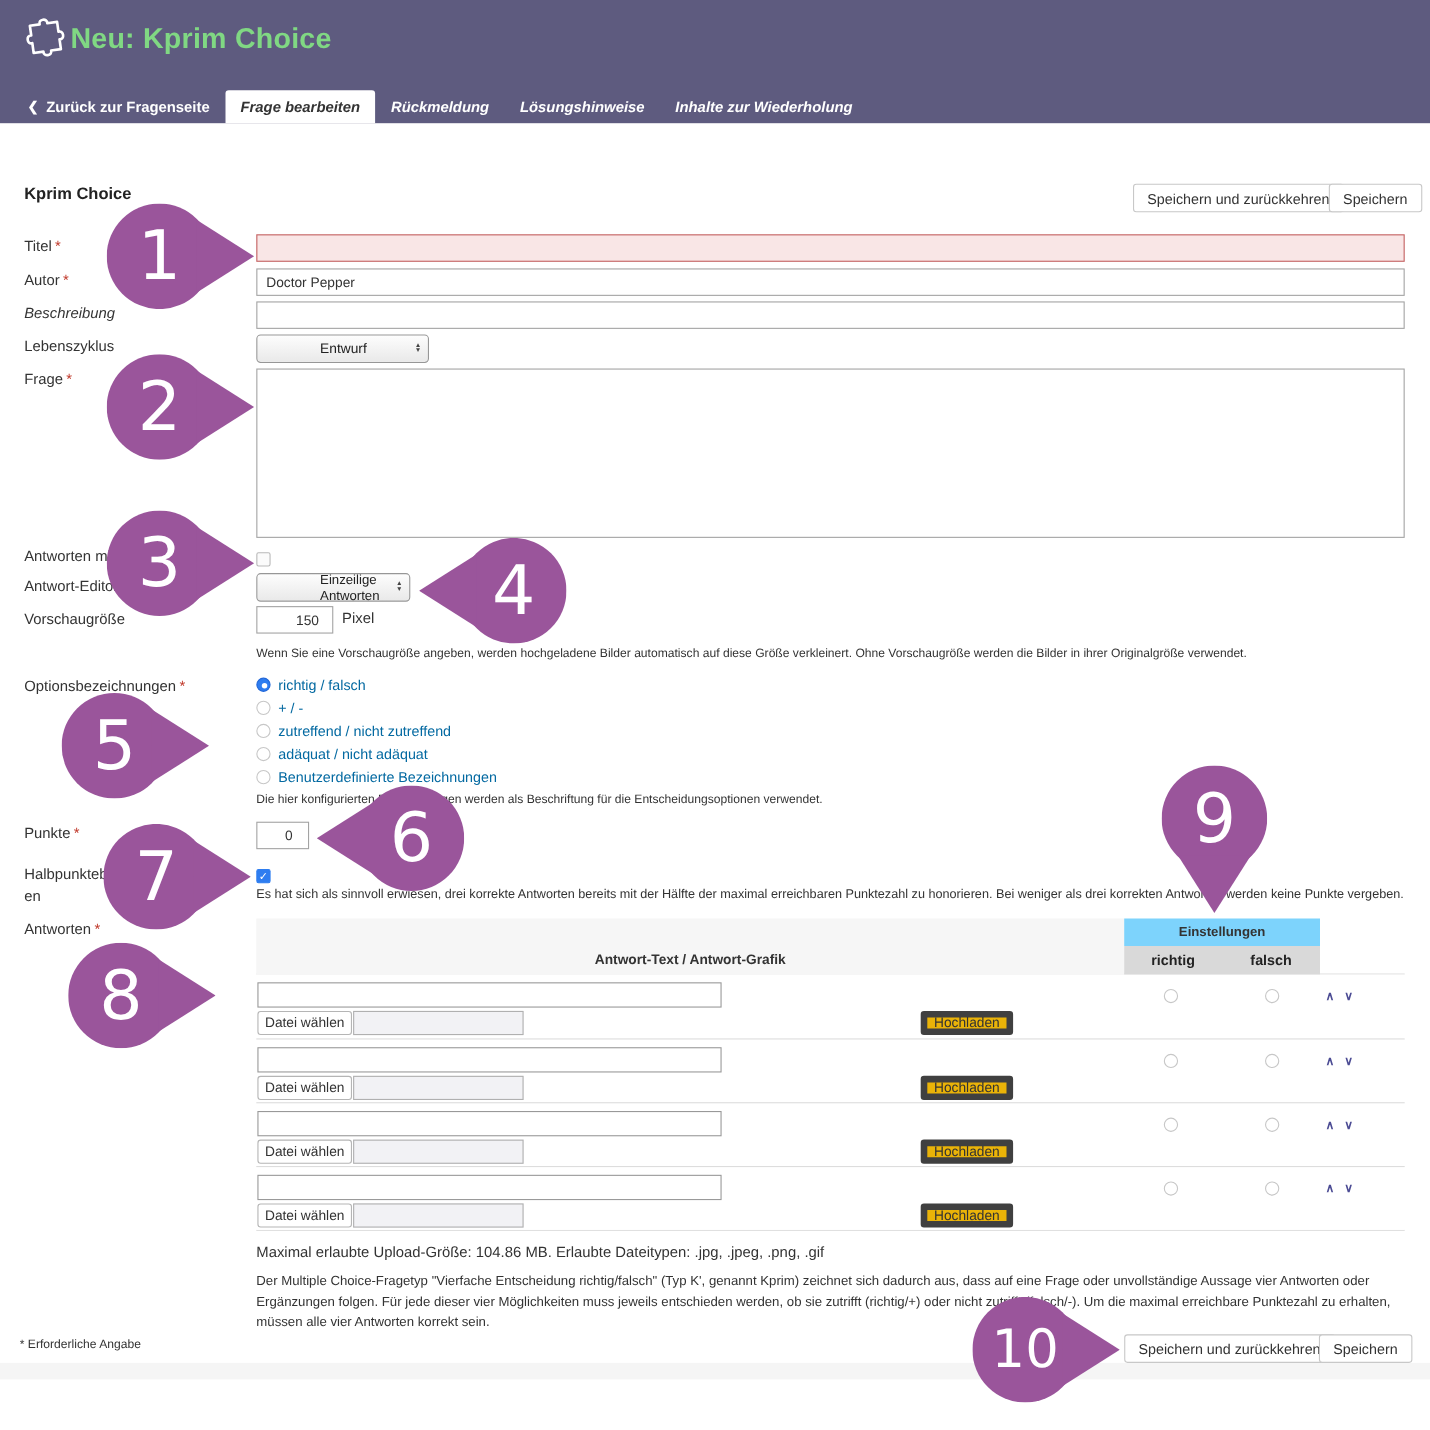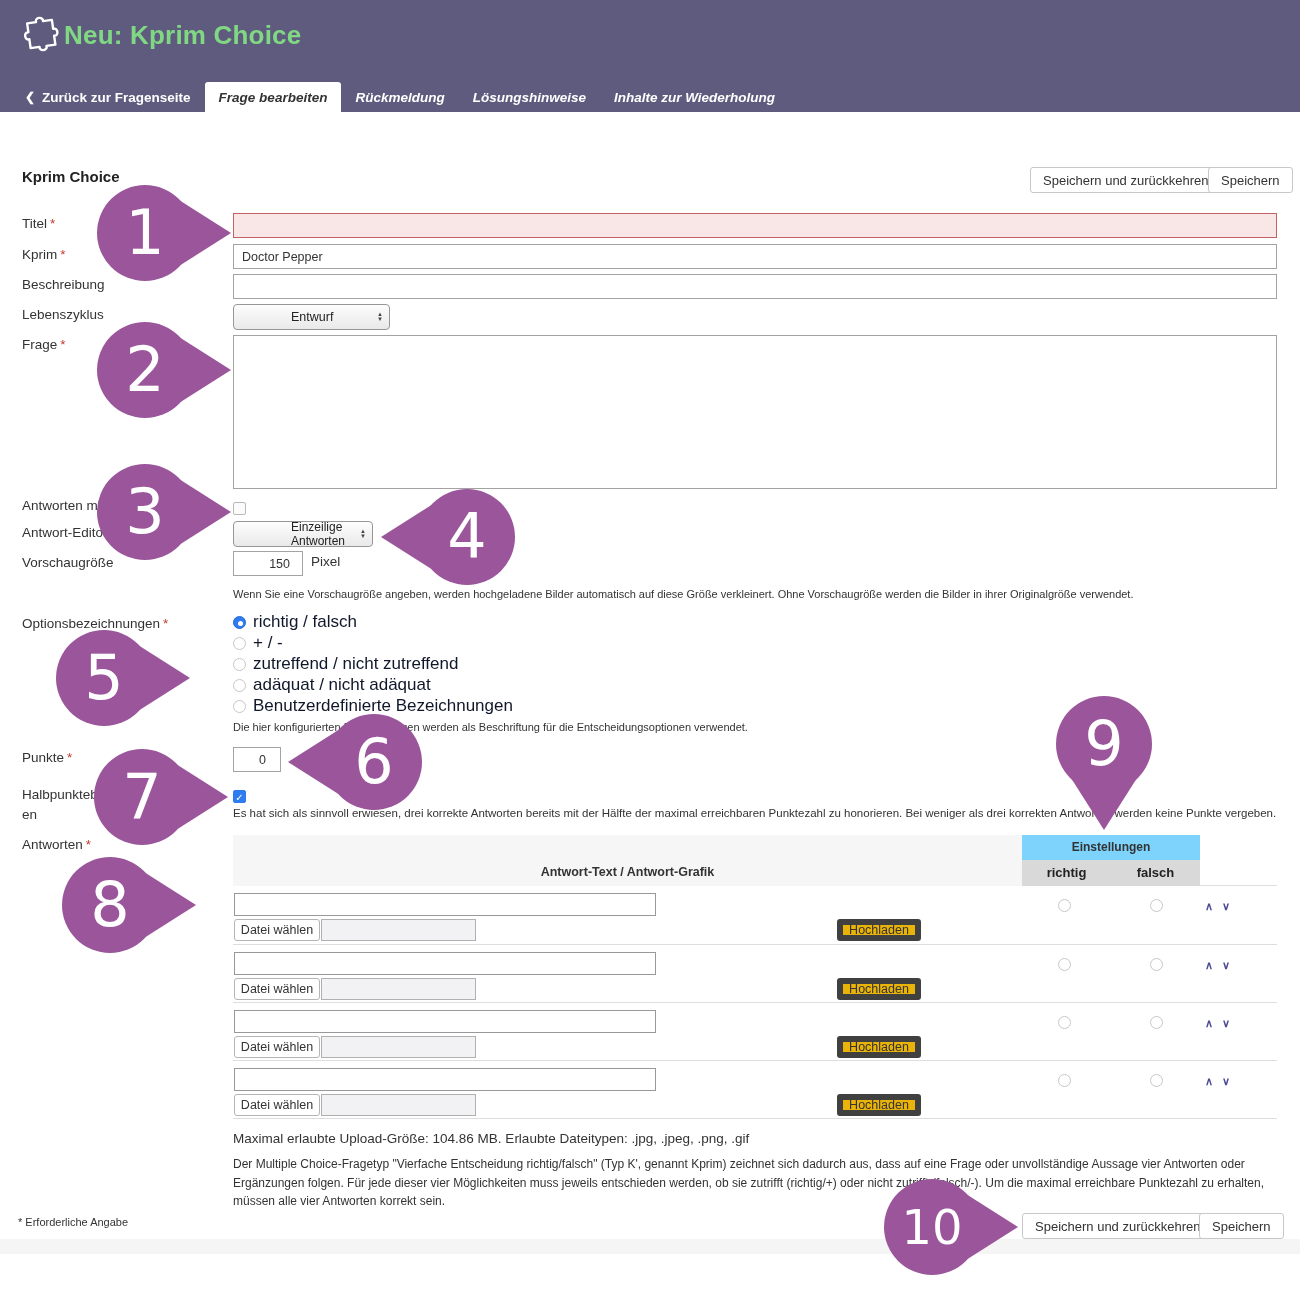--- a/index.html
+++ b/index.html
@@ -30,21 +30,21 @@
   .cb.checked { background:#2e7df0; border-color:#2e7df0; color:#fff; font-size:10px; line-height:13px; text-align:center; }
   .radio { width:13px; height:13px; border:1px solid #c7c7c7; border-radius:50%; background:#fff; position:relative; cursor:pointer; flex:none; }
   .radio.checked { background:#2e7df0; border-color:#2267d8; }
   .radio.checked::after { content:""; position:absolute; left:4px; top:4px; width:5px; height:5px; background:#fff; border-radius:50%; }
   .btn { position:absolute; height:26px; background:#fff; border:1px solid #c8c8c8; border-radius:3px; font-size:13px; color:#333; display:flex; align-items:center; justify-content:center; padding:0 12px; cursor:pointer; font-family:"Liberation Sans",sans-serif; }
 
   .section-title { position:absolute; left:22px; top:168px; font-size:15px; font-weight:bold; color:#222; }
 
   
   .opt-row { position:absolute; left:233px; display:flex; align-items:center; height:16px; }
-  .opt-row .olabel { font-size:17px; color:#0f172a; margin-left:7px; }
+  .opt-row .olabel { font-size:13px; color:#0369a1; margin-left:7px; }
 
   
   .atable { position:absolute; left:233px; top:835px; width:1044px; }
   .ahead { position:relative; width:1044px; height:51px; border-bottom:1px solid #ddd; }
   .ahead .left-cell { position:absolute; left:0; top:0; width:789px; height:51px; background:#f6f6f6; }
   .ahead .left-cell span { position:absolute; left:0; right:0; bottom:7px; text-align:center; font-size:12.5px; font-weight:bold; color:#333; }
   .ahead .settings-cell { position:absolute; left:789px; top:0; width:178px; height:25px; background:#7dd3fc; text-align:center; font-size:12px; font-weight:bold; color:#333; line-height:25px; }
   .ahead .tf-box { position:absolute; left:789px; top:25px; width:178px; height:42px; background:#d9d9d9; display:flex; }
   .ahead .tf-box div { width:89px; text-align:center; font-size:13px; font-weight:bold; color:#222; line-height:26px; }
   .arows { border-bottom:1px solid #ddd; }
@@ -105,24 +105,24 @@
       </div>
   </div>
 
   <div class="section-title">Kprim Choice</div>
   <div class="btn" style="left:1030px; top:167px;">Speichern und zurückkehren</div>
   <div class="btn" style="left:1208px; top:167px;">Speichern</div>
 
   <div class="flabel" style="top:216px;"><span>Titel</span><span class="req">*</span></div>
   <input class="tinput error" style="left: 233px; top: 213px; width: 1044px;">
 
-  <div class="flabel" style="top:247px;"><span>Kprim</span><span class="req">*</span></div>
+  <div class="flabel" style="top:247px;"><span>Autor</span><span class="req">*</span></div>
   <input class="tinput" style="left: 233px; top: 244px; width: 1044px;" value="Doctor Pepper">
 
-  <div class="flabel" style="top:277px;">Beschreibung</div>
+  <div class="flabel" style="top:277px;font-style:italic;">Beschreibung</div>
   <input class="tinput" style="left: 233px; top: 274px; width: 1044px;">
 
   <div class="flabel" style="top:307px;">Lebenszyklus</div>
   <div class="sel" style="left:233px; top:304px; width:157px;">
     <span class="sel-txt">Entwurf</span>
     <span class="stepper">
         <span>▲</span>
         <span>▼</span>
       </span>
   </div>

